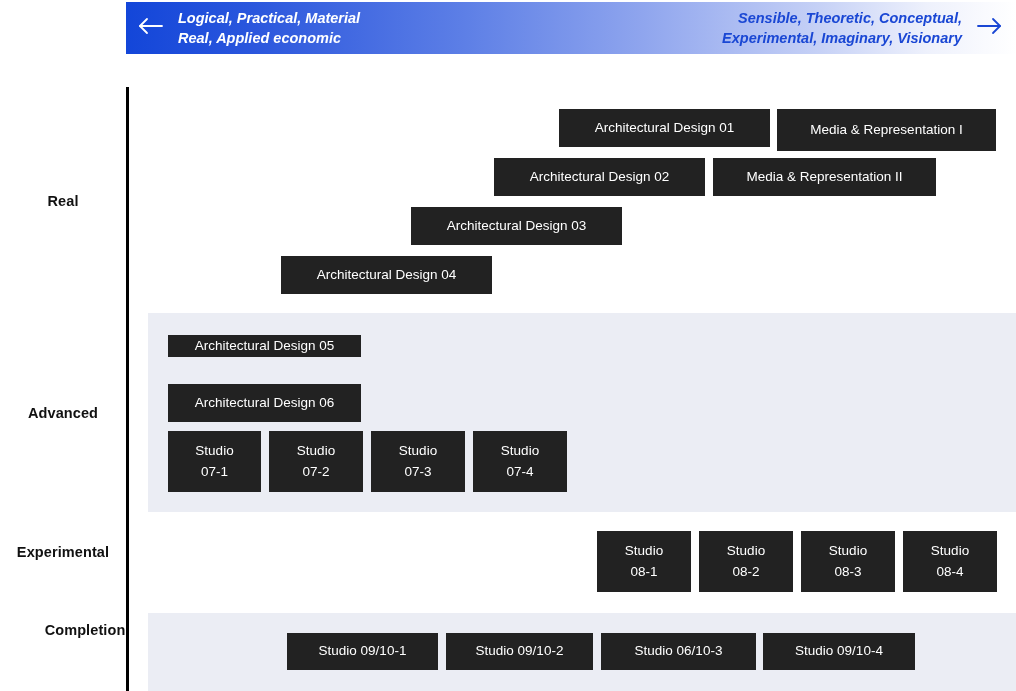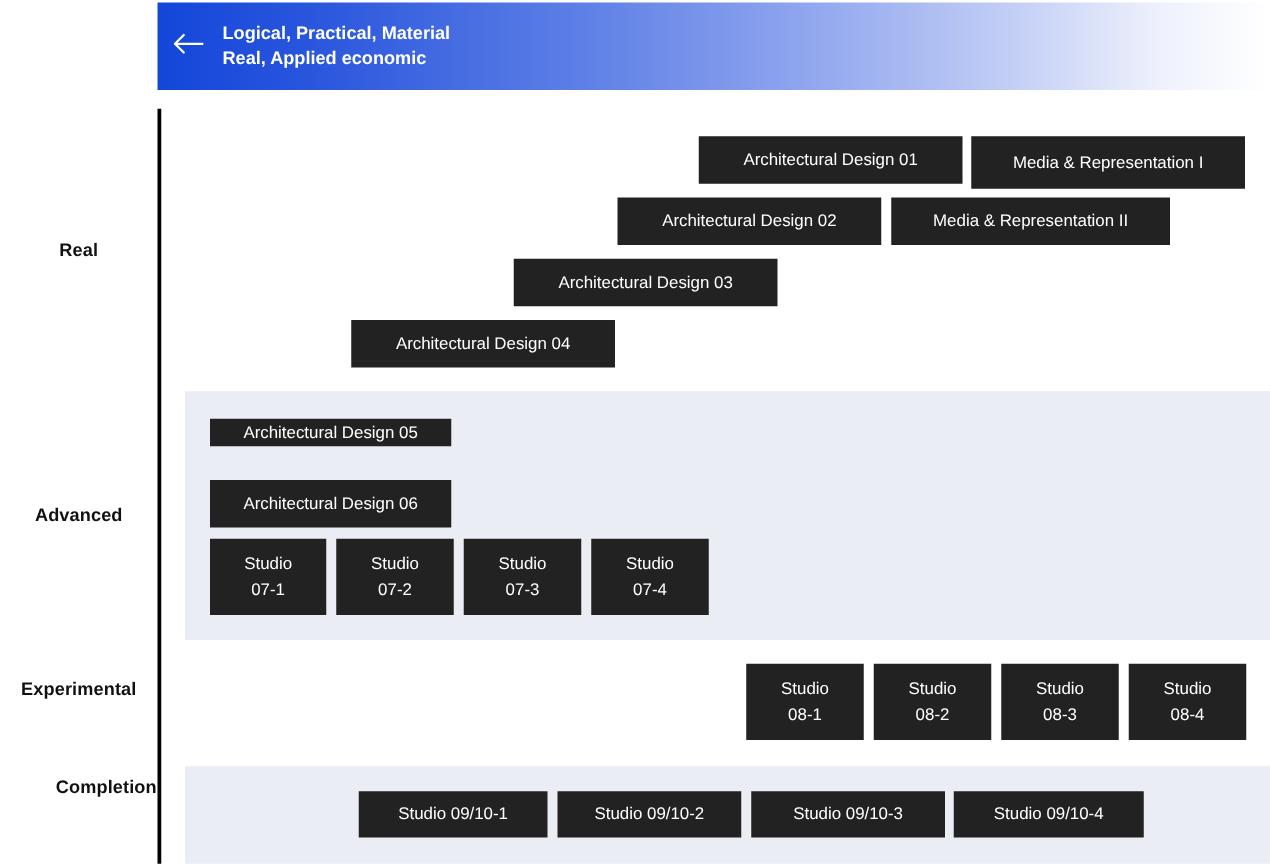--- a/index.html
+++ b/index.html
@@ -15,34 +15,35 @@
     font-family: "Liberation Sans", sans-serif;
     -webkit-font-smoothing: antialiased;
   }
 
   
   #banner {
     position: absolute;
     left: 126px;
     top: 2px;
     width: 890px;
-    height: 70px;
+    height: 52px;
     background: linear-gradient(to right,
         #1346d9 0%,
         #2a56dd 14%,
         #5d7fe6 38%,
         #8fa5ee 58%,
         #c6d1f6 78%,
         #eef1fc 90%,
         #ffffff 100%);
     display: flex;
     align-items: center;
     justify-content: space-between;
     box-sizing: border-box;
     padding: 0 14px 0 12px;
+    font-style: italic;
   }
   .banner-side {
     display: flex;
     align-items: center;
     gap: 14px;
   }
   .banner-text {
     font-size: 14.5px;
     font-weight: bold;
     line-height: 1.38;
@@ -106,20 +107,30 @@
     <span class="arrow-icon">
       <svg width="26" height="20" viewBox="0 0 26 20" fill="none" stroke="#ffffff" stroke-width="1.8" stroke-linecap="round" stroke-linejoin="round">
         <line x1="24" y1="10" x2="2" y2="10"></line>
         <polyline points="9,3 2,10 9,17"></polyline>
       </svg>
     </span>
     <span class="banner-text">Logical, Practical, Material
 Real, Applied economic</span>
   </div>
 
+  <div class="banner-side" id="banner-right">
+    <span class="banner-text">Sensible, Theoretic, Conceptual,
+Experimental, Imaginary, Visionary</span>
+    <span class="arrow-icon">
+      <svg width="26" height="20" viewBox="0 0 26 20" fill="none" stroke="#1a47d4" stroke-width="1.8" stroke-linecap="round" stroke-linejoin="round">
+        <line x1="2" y1="10" x2="24" y2="10"></line>
+        <polyline points="17,3 24,10 17,17"></polyline>
+      </svg>
+    </span>
+  </div>
 
 </div>
 
 <div id="axis-line"></div>
 
 <div id="bands-layer">
     <div class="band" style="top: 313px; height: 199px; background: rgb(235, 237, 244);"></div>
     <div class="band" style="top: 613px; height: 78px; background: rgb(235, 237, 244);"></div>
   </div>
 
@@ -150,15 +161,15 @@
     <div class="box" style="left: 597px; top: 531px; width: 94px; height: 61px; background: rgb(34, 34, 34); color: rgb(255, 255, 255);">Studio
 08-1</div>
     <div class="box" style="left: 699px; top: 531px; width: 94px; height: 61px; background: rgb(34, 34, 34); color: rgb(255, 255, 255);">Studio
 08-2</div>
     <div class="box" style="left: 801px; top: 531px; width: 94px; height: 61px; background: rgb(34, 34, 34); color: rgb(255, 255, 255);">Studio
 08-3</div>
     <div class="box" style="left: 903px; top: 531px; width: 94px; height: 61px; background: rgb(34, 34, 34); color: rgb(255, 255, 255);">Studio
 08-4</div>
     <div class="box" style="left: 287px; top: 633px; width: 151px; height: 37px; background: rgb(34, 34, 34); color: rgb(255, 255, 255);">Studio 09/10-1</div>
     <div class="box" style="left: 446px; top: 633px; width: 147px; height: 37px; background: rgb(34, 34, 34); color: rgb(255, 255, 255);">Studio 09/10-2</div>
-    <div class="box" style="left: 601px; top: 633px; width: 155px; height: 37px; background: rgb(34, 34, 34); color: rgb(255, 255, 255);">Studio 09/10-3</div>
+    <div class="box" style="left: 601px; top: 633px; width: 155px; height: 37px; background: rgb(34, 34, 34); color: rgb(255, 255, 255);">Studio 06/10-3</div>
     <div class="box" style="left: 763px; top: 633px; width: 152px; height: 37px; background: rgb(34, 34, 34); color: rgb(255, 255, 255);">Studio 09/10-4</div>
   </div>
 
 </body></html>

